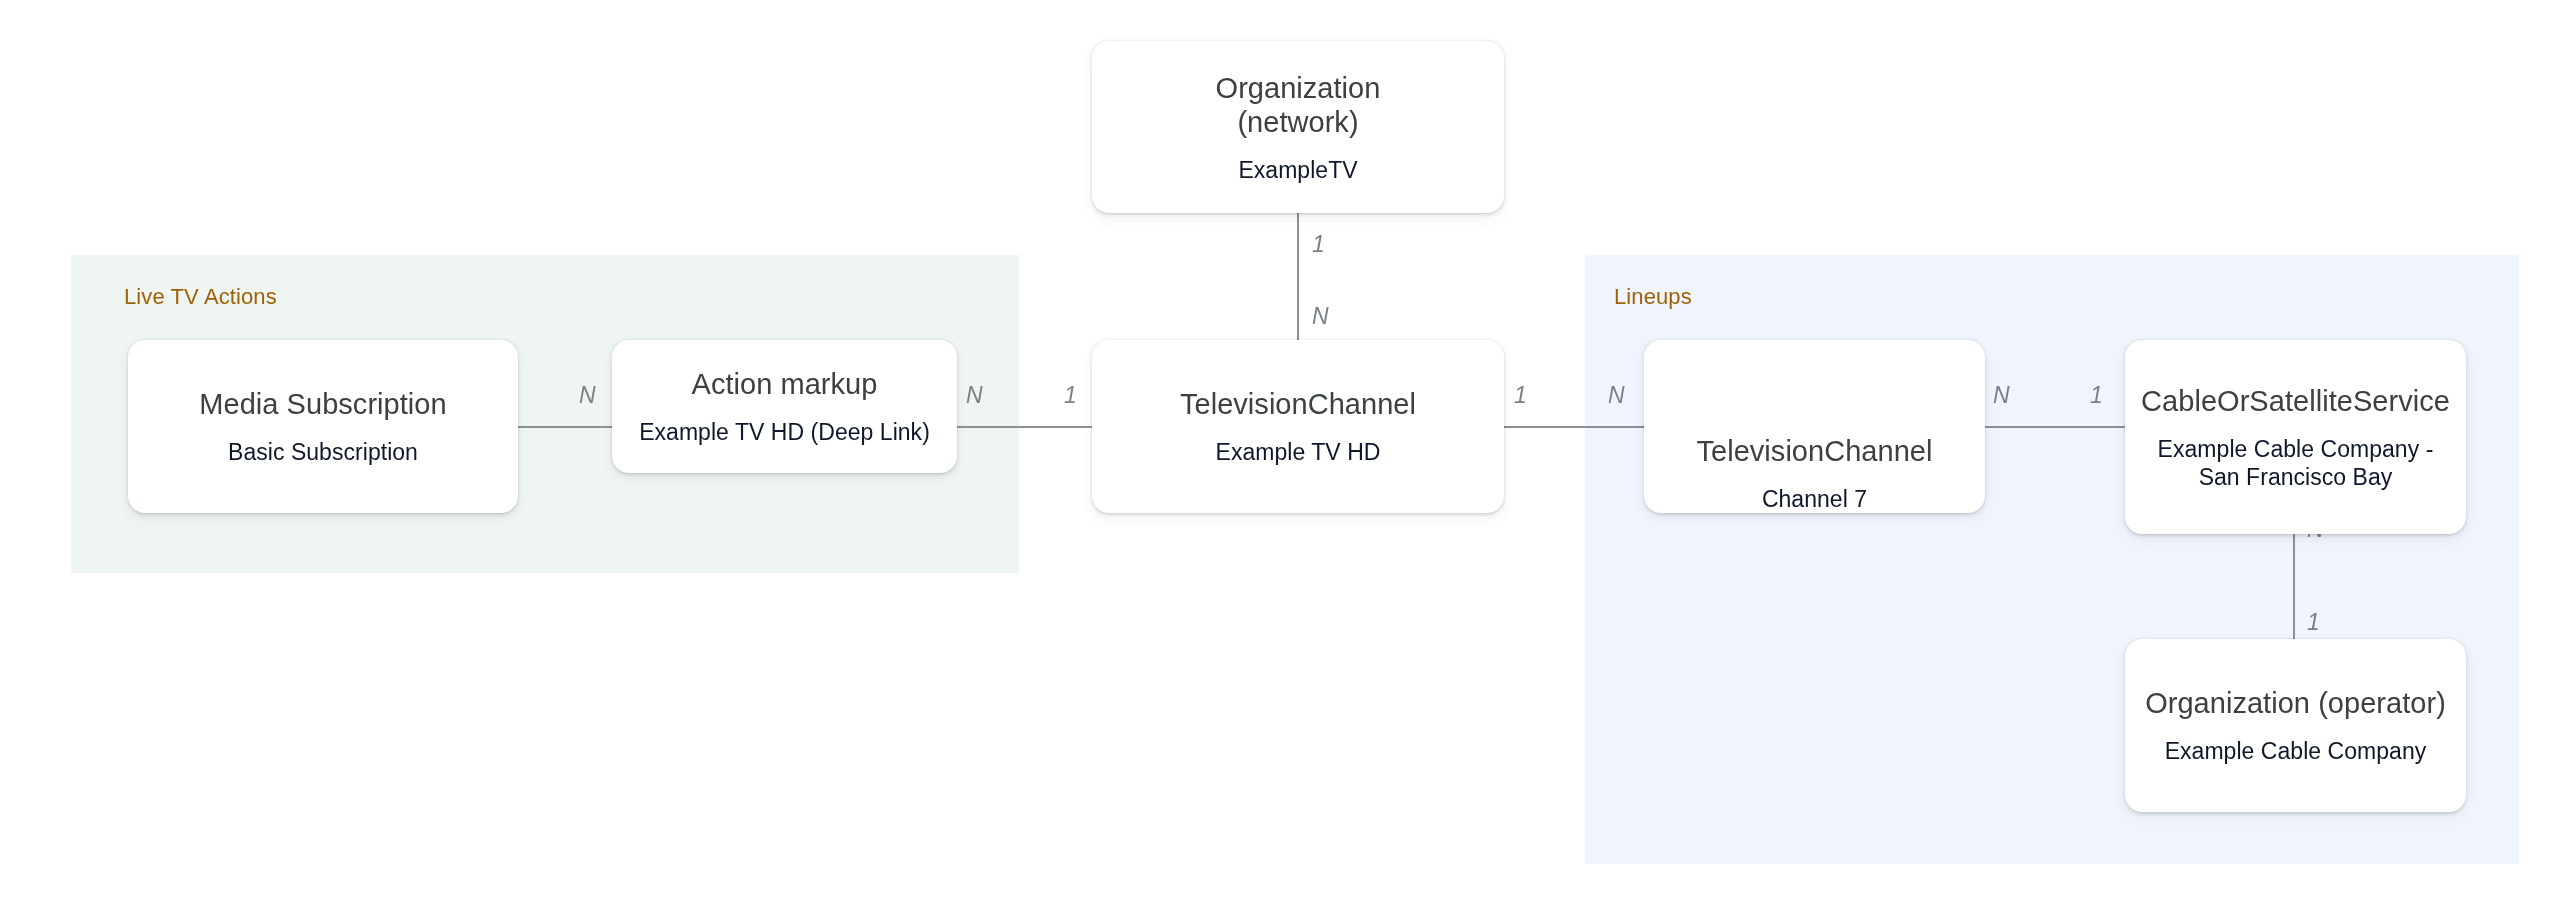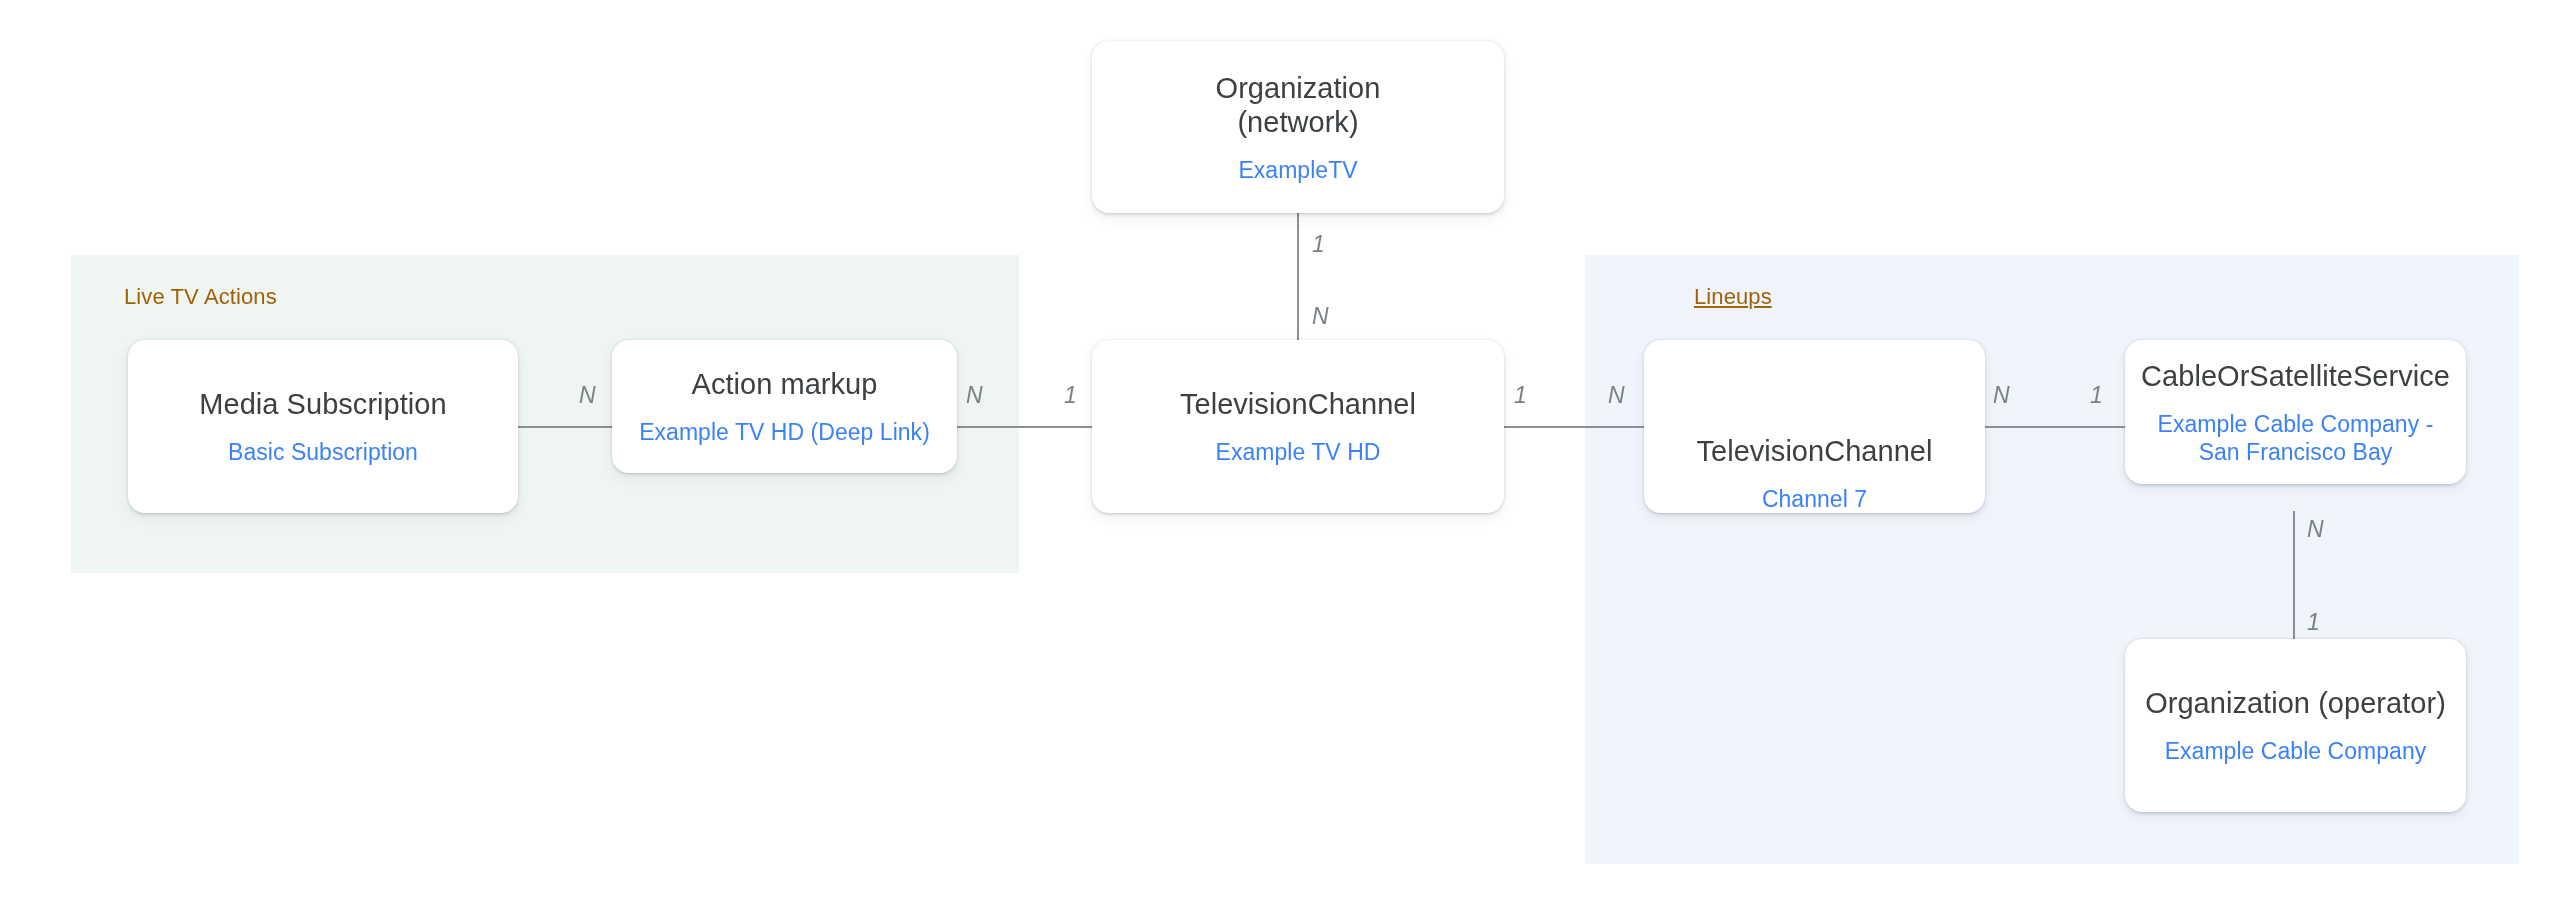--- a/index.html
+++ b/index.html
@@ -59,21 +59,21 @@
     font-size: 29px;
     line-height: 34px;
     color: #3c4043;
     letter-spacing: 0.04px;
     white-space: pre-line;
   }
   .node-subtitle {
     margin-top: 17px;
     font-size: 23px;
     line-height: 28px;
-    color: #3b82f6;
+    color: #0f172a;
     letter-spacing: 0.04px;
     white-space: pre-line;
   }
 
   
   .edge-h {
     position: absolute;
     height: 0;
     border-top: 2.7px solid #8a9096;
   }
@@ -93,21 +93,21 @@
 </style>
 </head>
 <body>
 
 <div id="diagram">
 
   <div class="panel" id="panel-live-tv-actions" style="left: 71px; top: 255px; width: 948px; height: 318px; background: rgb(239, 246, 242);"></div>
   <div class="panel-title" id="panel-live-tv-actions-title" style="left: 124px; top: 277px;">Live TV Actions</div>
 
   <div class="panel" id="panel-lineups" style="left: 1585px; top: 255px; width: 934px; height: 609px; background: rgb(240, 244, 253);"></div>
-  <div class="panel-title" id="panel-lineups-title" style="left: 1694px; top: 277px; text-decoration: underline;">Lineups</div>
+  <div class="panel-title" id="panel-lineups-title" style="left: 1614px; top: 277px;">Lineups</div>
 
   <div id="edges-layer">
       <div class="edge-h" style="left: 467px; top: 426px; width: 149px; border-top-color: rgb(138, 144, 150);"></div>
       <div class="card-label" style="left: 482px; top: 382px; color: rgb(122, 128, 135);">1</div>
       <div class="card-label" style="left: 579px; top: 382px; color: rgb(122, 128, 135);">N</div>
       <div class="edge-h" style="left: 955px; top: 426px; width: 142px; border-top-color: rgb(138, 144, 150);"></div>
       <div class="card-label" style="left: 966px; top: 382px; color: rgb(122, 128, 135);">N</div>
       <div class="card-label" style="left: 1064px; top: 382px; color: rgb(122, 128, 135);">1</div>
       <div class="edge-v" style="left: 1297px; top: 211px; height: 133px; border-left-color: rgb(138, 144, 150);"></div>
       <div class="card-label" style="left: 1312px; top: 231px; color: rgb(122, 128, 135);">1</div>
@@ -142,21 +142,21 @@
   <div class="node" id="node-broadcast-service" style="left: 1092px; top: 340px; width: 412px; height: 173px;">
     <div class="node-title">TelevisionChannel</div>
     <div class="node-subtitle">Example TV HD</div>
   </div>
 
   <div class="node" id="node-television-channel" style="left: 1644px; top: 340px; width: 341px; height: 173px; justify-content: flex-end;">
     <div class="node-title">TelevisionChannel</div>
     <div class="node-subtitle">Channel 7</div>
   </div>
 
-  <div class="node" id="node-cable-or-satellite-service" style="left: 2125px; top: 340px; width: 341px; height: 144px;">
+  <div class="node" id="node-cable-or-satellite-service" style="left: 2125px; top: 340px; width: 341px; height: 194px;">
     <div class="node-title">CableOrSatelliteService</div>
     <div class="node-subtitle">Example Cable Company -
 San Francisco Bay</div>
   </div>
 
   <div class="node" id="node-organization-operator" style="left: 2125px; top: 639px; width: 341px; height: 173px;">
     <div class="node-title">Organization (operator)</div>
     <div class="node-subtitle">Example Cable Company</div>
   </div>
 

